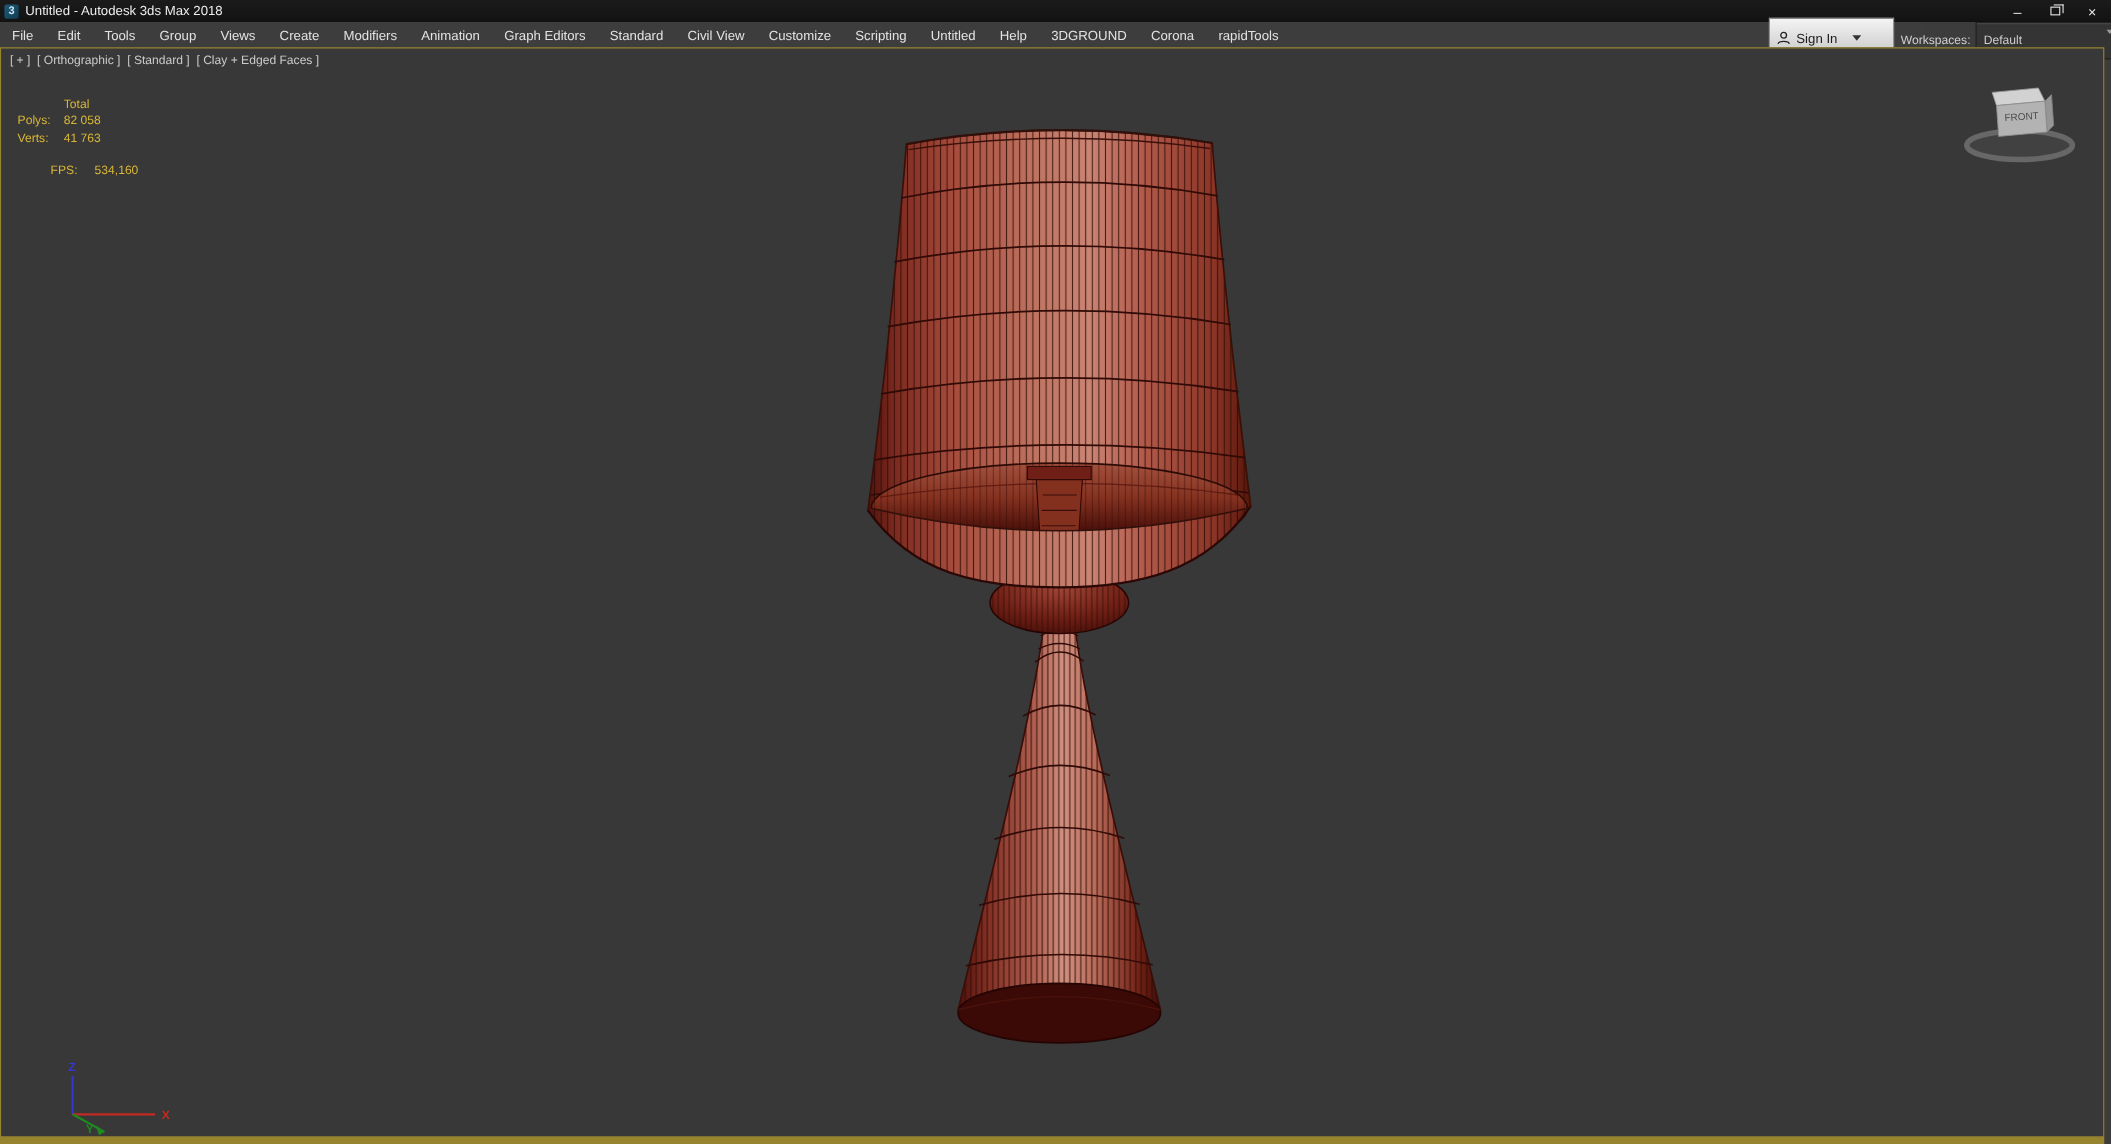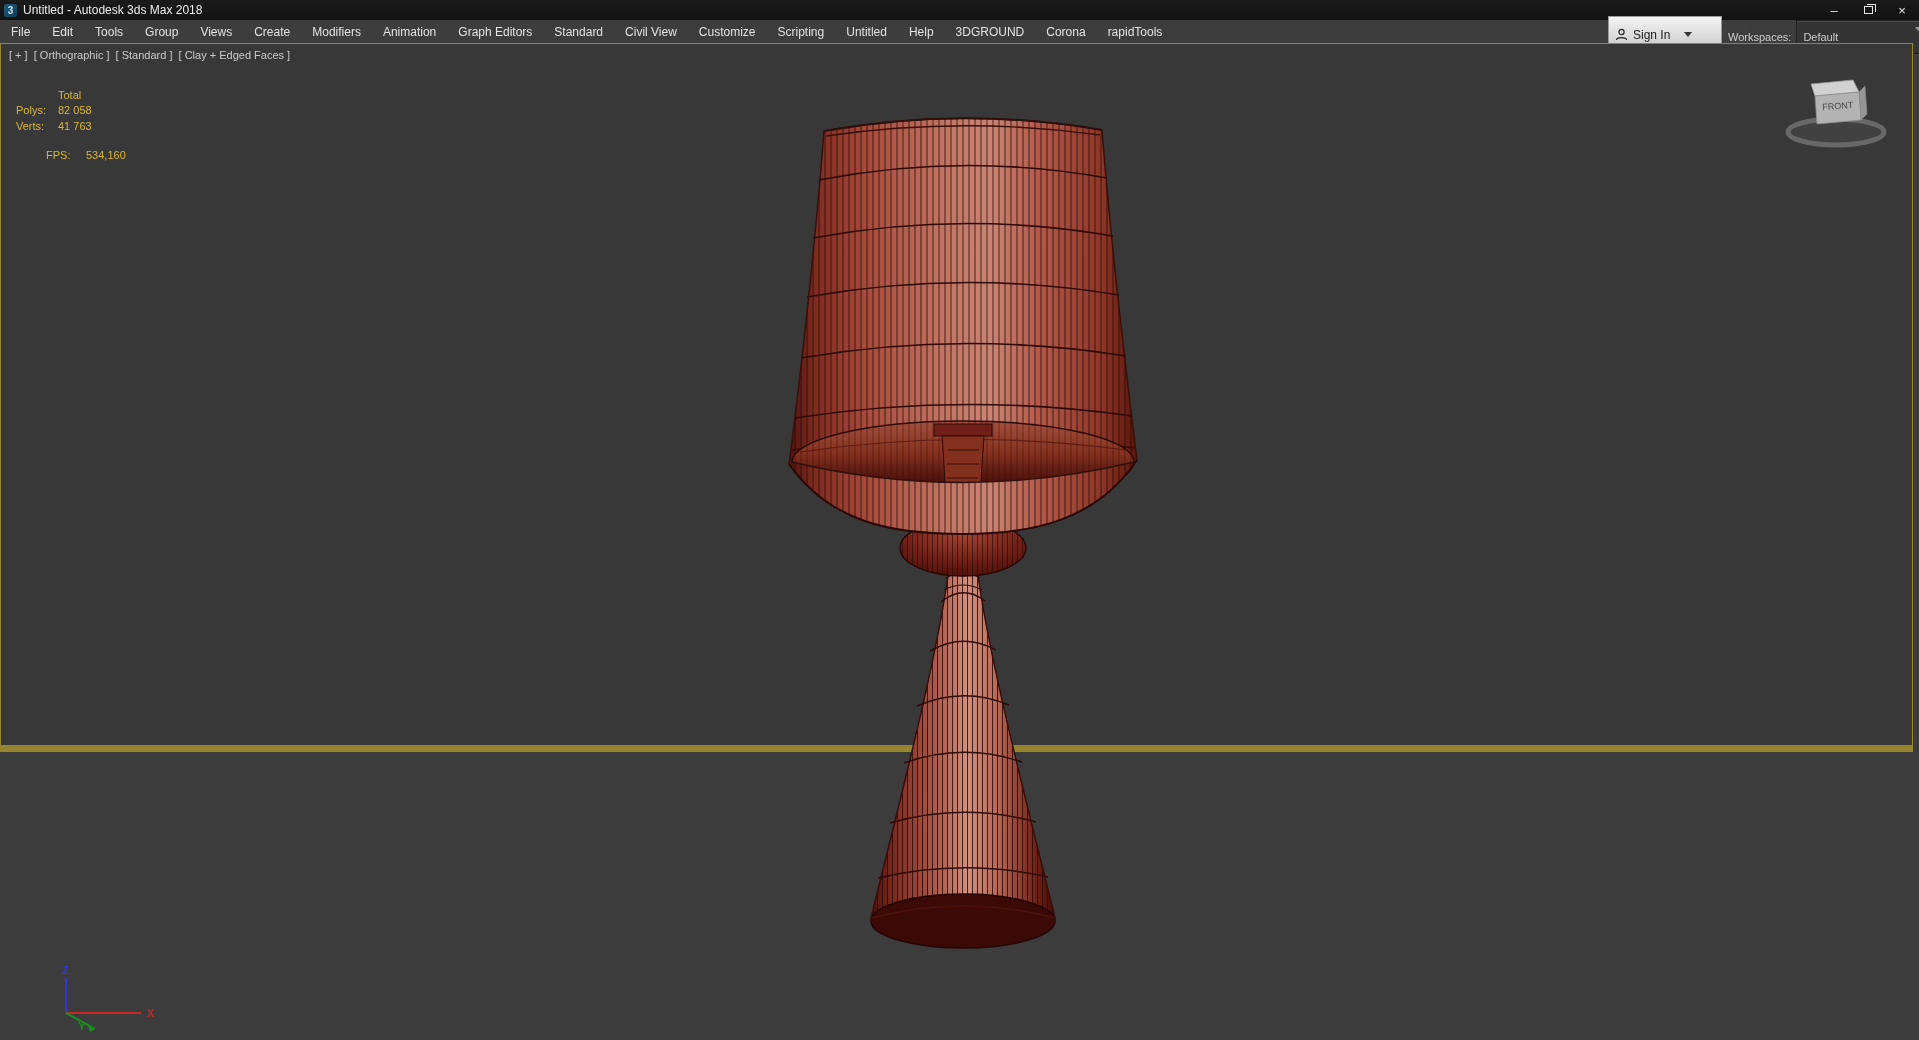--- a/index.html
+++ b/index.html
@@ -37,21 +37,21 @@
   .ws-label { color:#cfcfcf; font-size:11px; margin-right:5px;margin-left:16px; }
   .ws-select { width:130px; height:34px; background:#343434; border:1px solid #222;
                box-shadow:inset 0 1px 0 #4a4a4a; color:#cccccc; font-size:11px;
                display:flex; align-items:center; padding-left:6px; position:relative; }
   .ws-select .dd-btn { position:absolute; right:0; top:0; width:15px; height:16px;
                display:flex; align-items:center; justify-content:center; }
   .dd-arrow-light { width:0; height:0; border-left:3px solid transparent; border-right:3px solid transparent;
                    border-top:4px solid #9a9a9a; }
 
   
-  .viewport { position:absolute; left:0; top:43px; width:1913px; height:709px;
+  .viewport { position:absolute; left:0; top:43px; width:1913px; height:997px;
               background:#383838; border:1px solid #97842f; border-bottom:7px solid #97842f; }
   .vp-label { position:absolute; left:8px; top:5px; font-size:11px; color:#cbcbcb; }
   .vp-label span { margin-right:3px; }
   .stats { position:absolute; left:15px; top:44px; font-size:11px; color:#d9b637; line-height:15.4px; }
   .stats .row { display:flex; }
   .stats .lbl { display:inline-block; width:42px; }
   .fps { position:absolute; left:15px; top:105px; font-size:11px; color:#d9b637; display:flex; }
   .fps .lbl { display:inline-block; width:40px;margin-left:30px; }
 
   .lamp-svg { position:absolute; left:739px; top:41px; }

